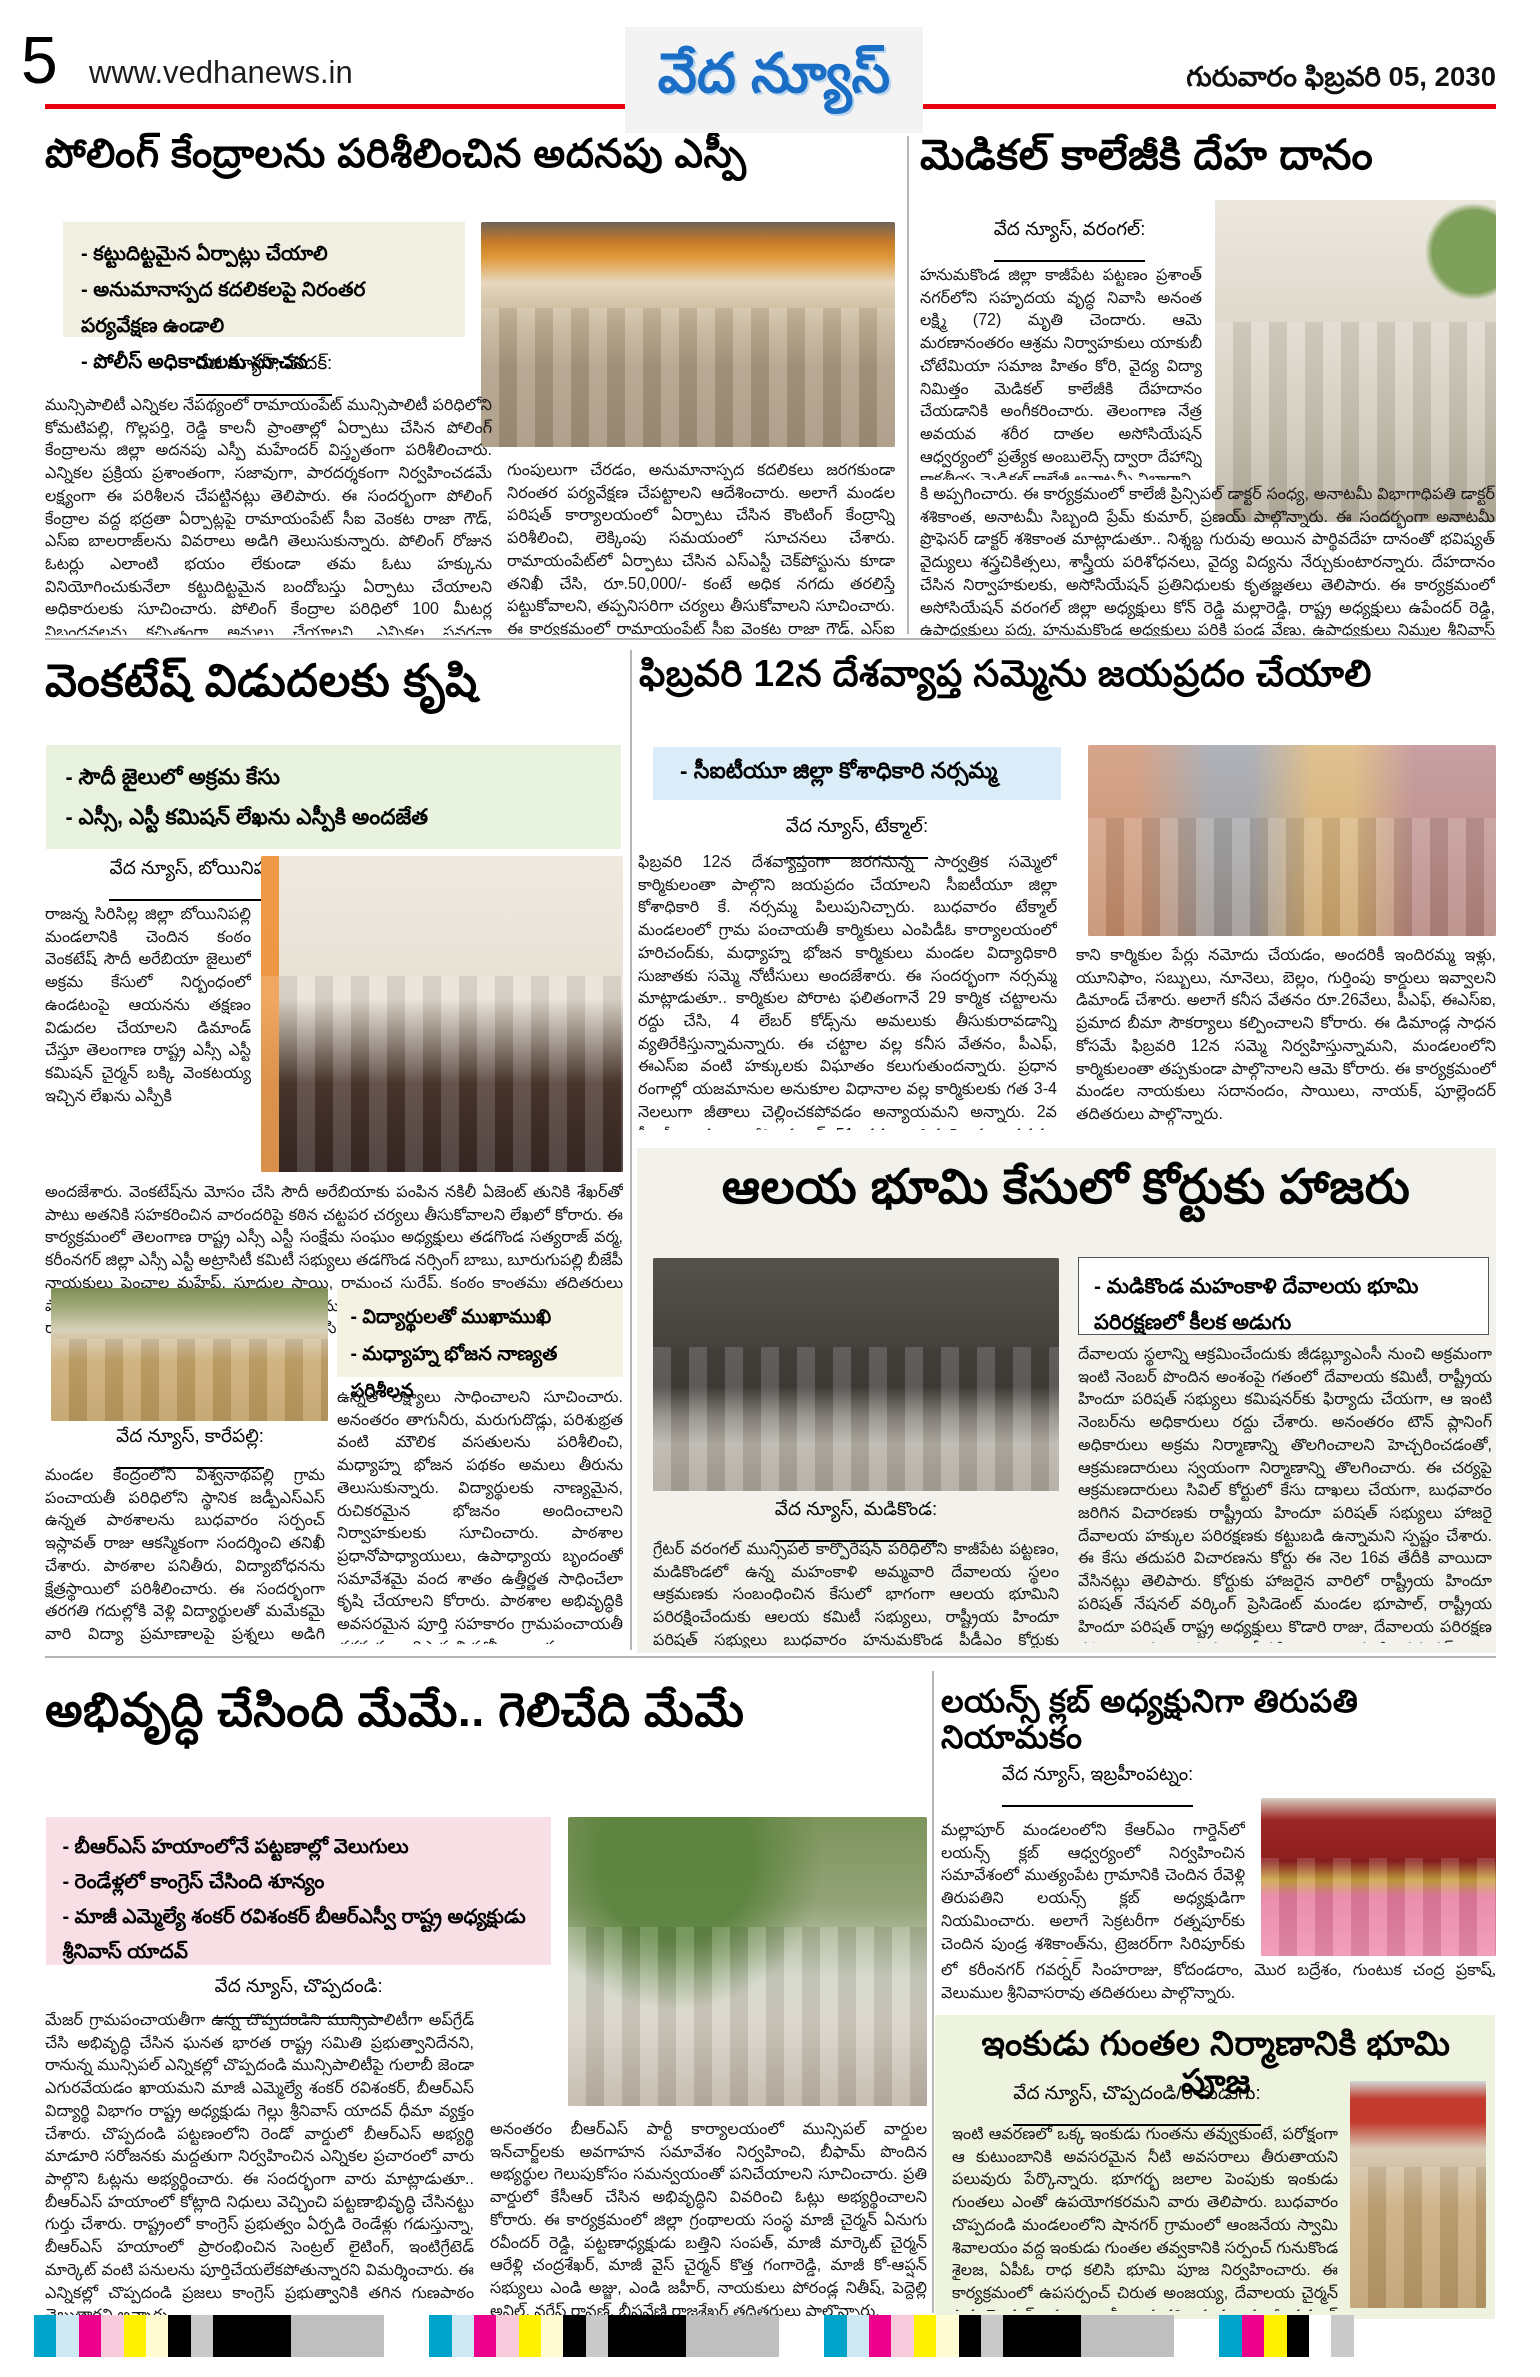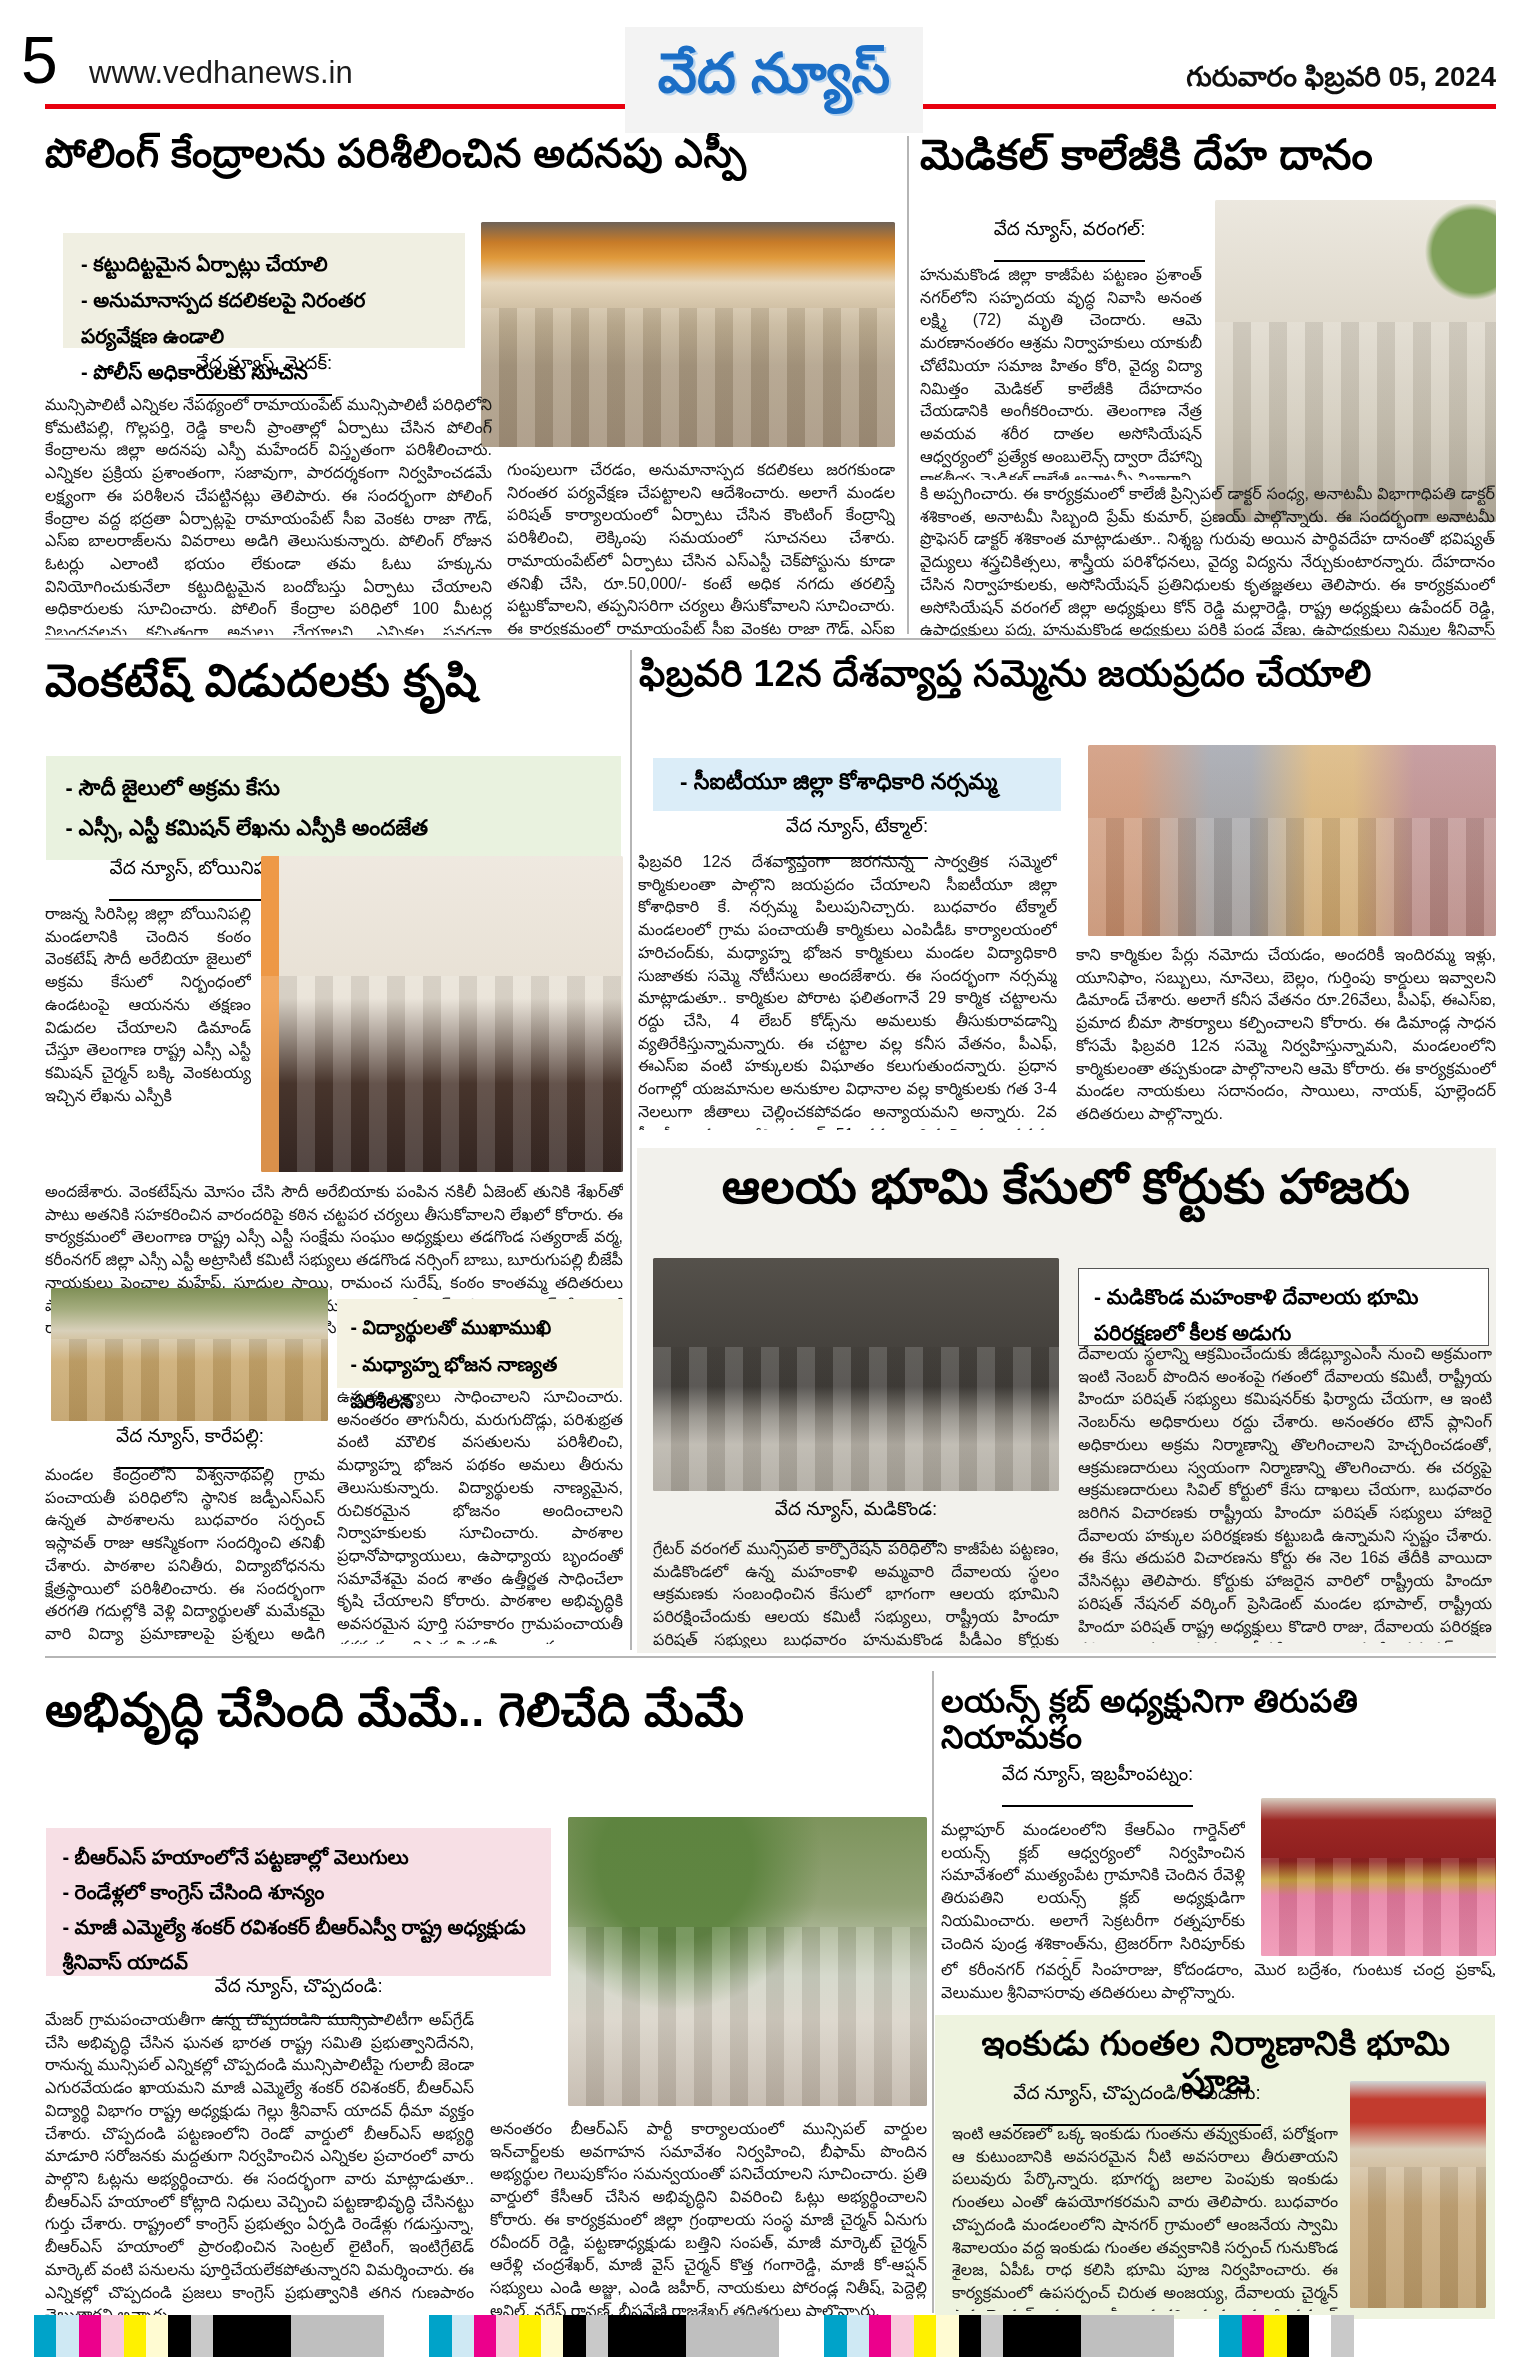--- a/index.html
+++ b/index.html
@@ -3,21 +3,21 @@
 <meta charset="utf-8">
 <style>
   html,body{margin:0;padding:0;background:#ffffff;}
   #page{position:relative;width:1541px;height:2377px;background:#ffffff;
         font-family:"Liberation Sans","DejaVu Sans",sans-serif;color:#111;}
   .abs{position:absolute;}
   .headline{font-weight:800;color:#000;line-height:1.12;letter-spacing:0.4px;}
   .byline-wrap{text-align:center;}
   .byline{display:inline-block;font-size:18.6px;font-weight:400;color:#000;
           border-bottom:2.2px solid #000;padding-bottom:16px;}
-  .bullets{box-sizing:border-box;margin-top:11px;}
+  .bullets{box-sizing:border-box;}
   .bullet-line{font-weight:700;color:#000;display:block;}
   .body{font-size:16px;line-height:1.42;text-align:justify;color:#141414;overflow:hidden;}
   .photo{position:absolute;overflow:hidden;border-radius:1.5px;}
   .photo::after{content:"";position:absolute;left:0;right:0;top:38%;bottom:0;opacity:.5;
      background:repeating-linear-gradient(90deg,rgba(255,255,255,.30) 0 18px,rgba(40,35,30,.18) 18px 36px);}
   .vdiv{position:absolute;width:1.5px;background:#b5b5b5;}
   .hdiv{position:absolute;height:1.5px;background:#b5b5b5;}
   
   #pageno{left:21px;top:22.4px;font-size:66px;font-weight:400;color:#000;}
   #website{left:89px;top:55px;font-size:31px;color:#1c1c1c;}
@@ -122,21 +122,21 @@
 <body>
 
 <div id="page">
 
   <div class="abs" id="pageno">5</div>
   <div class="abs" id="website">www.vedhanews.in</div>
   <div class="abs" id="redline"></div>
   <div class="abs" id="masthead-wrap">
     <span id="masthead">వేద న్యూస్</span>
   </div>
-  <div class="abs" id="edate">గురువారం ఫిబ్రవరి 05, 2024</div>
+  <div class="abs" id="edate">గురువారం ఫిబ్రవరి 05, 2030</div>
 
   <div class="abs headline" id="a-headline">పోలింగ్ కేంద్రాలను పరిశీలించిన అదనపు ఎస్పీ</div>
   <div class="abs bullets" id="a-bullets">
     <span class="bullet-line">- కట్టుదిట్టమైన ఏర్పాట్లు చేయాలి</span>
     <span class="bullet-line">- అనుమానాస్పద కదలికలపై నిరంతర పర్యవేక్షణ ఉండాలి</span>
     <span class="bullet-line">- పోలీస్ అధికారులకు సూచన</span>
   </div>
   <div class="photo" id="a-photo"></div>
   <div class="abs byline-wrap" id="a-byline">
     <span class="byline">వేద న్యూస్, మెదక్:</span>

